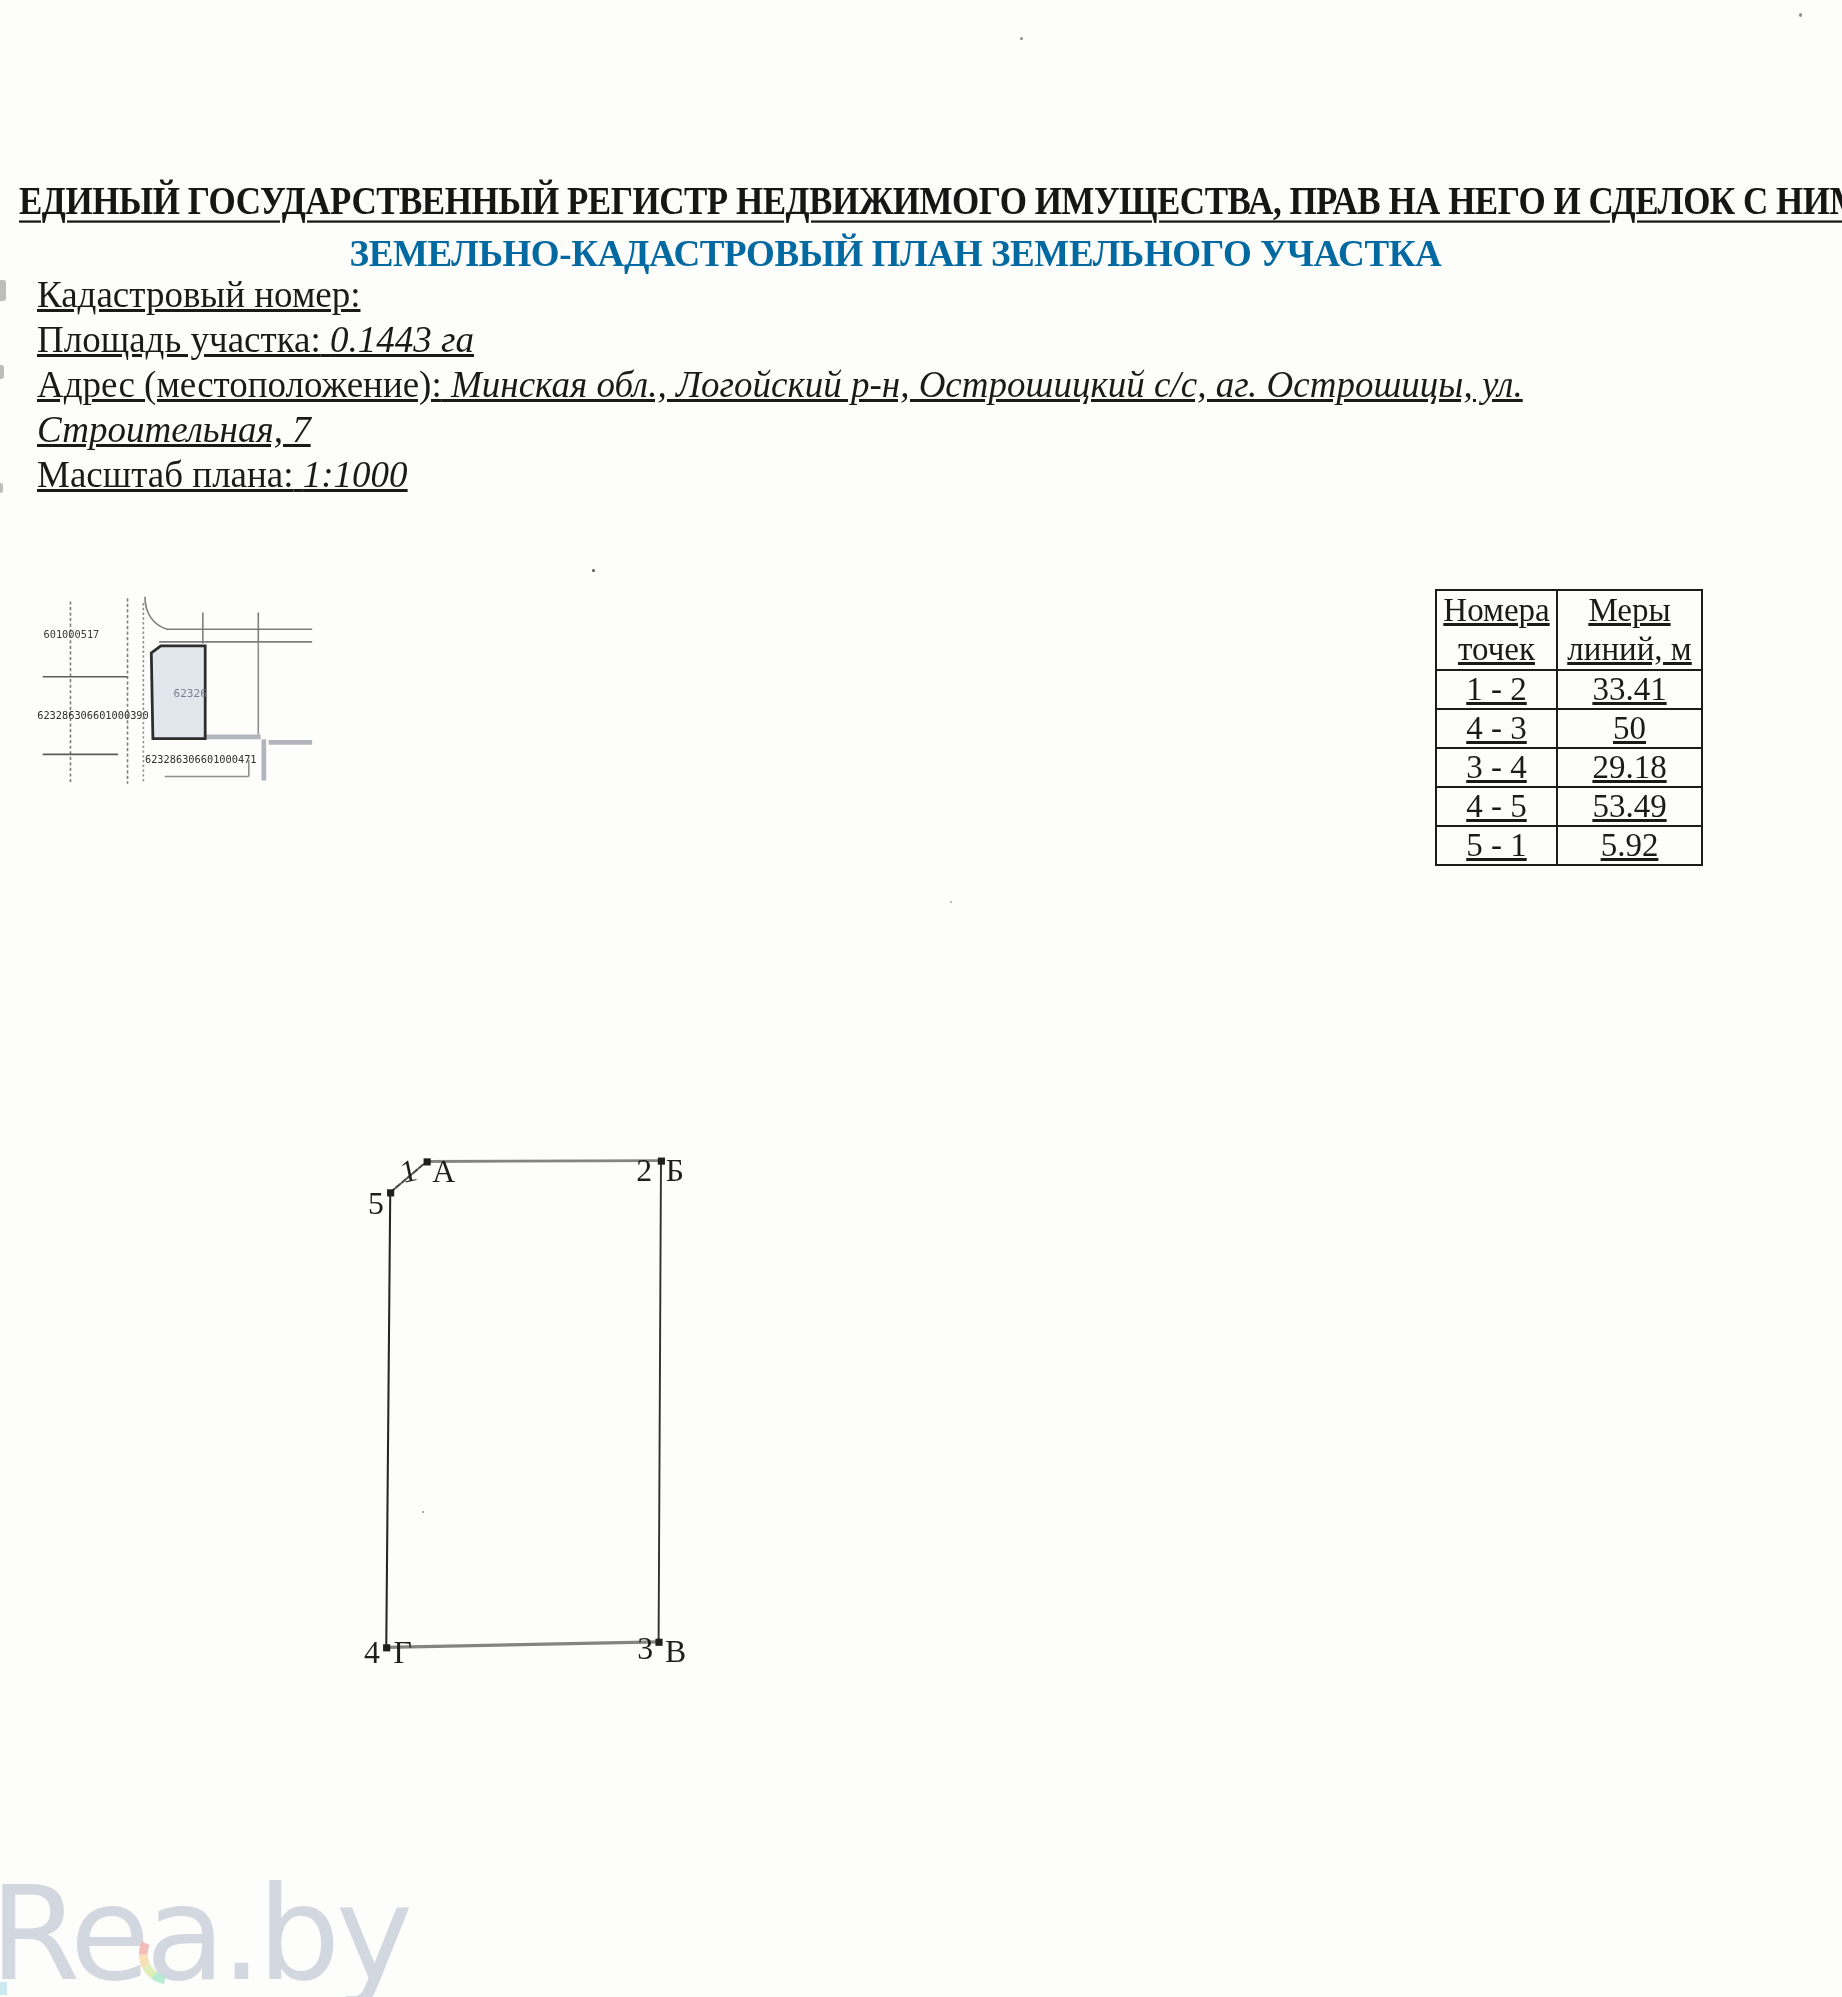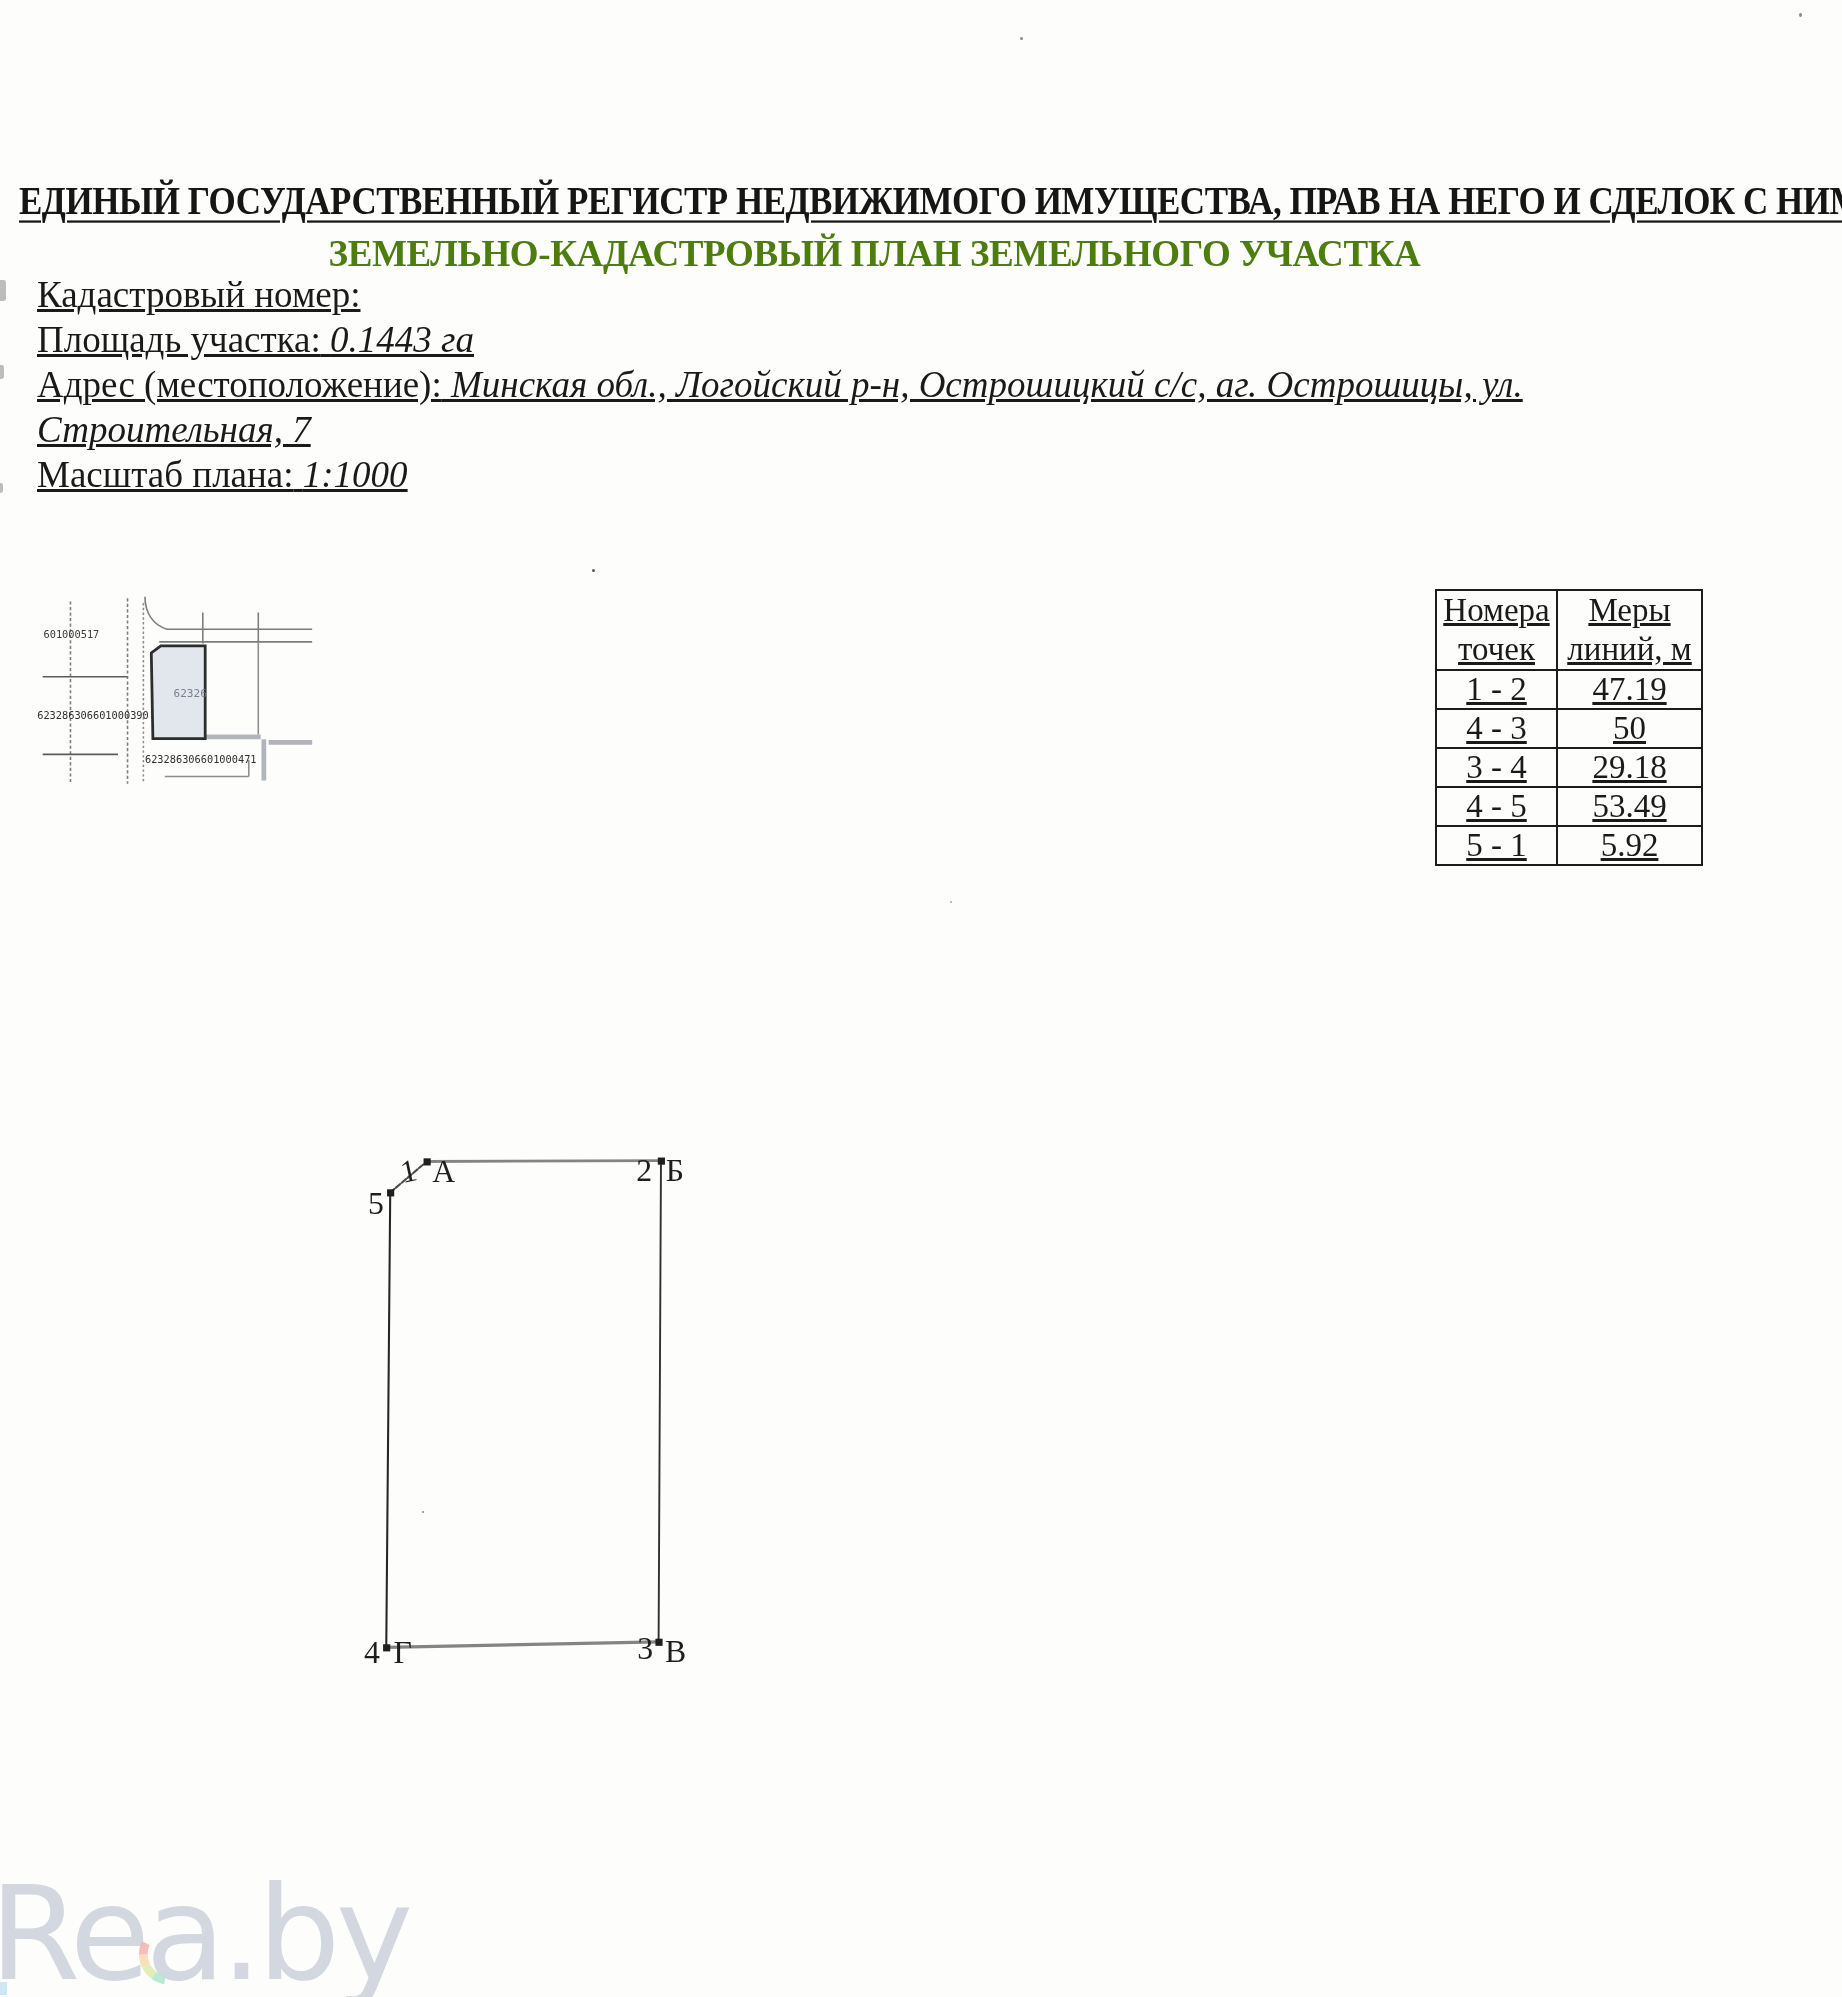--- a/index.html
+++ b/index.html
@@ -27,27 +27,27 @@
     letter-spacing:-0.5px;
     text-decoration:underline;
     text-decoration-thickness:2.4px;
     text-underline-offset:6.4px;
     transform:scaleY(1.12);
     transform-origin:left top;
     color:#161616;
   }
   .plan-title{
     position:absolute;
-    left:16px; top:232px;
+    left:37px; top:232px;
     width:1717px;
     text-align:center;
     font-size:37px;
     font-weight:bold;
     letter-spacing:-0.4px;
-    color:#4d7c0f;
+    color:#0369a1;
   }
   
   .fields{
     position:absolute;
     left:37px; top:272px;
     width:1636px;
     font-size:37px;
     line-height:45px;
   }
   .field{margin:0;text-decoration:underline;}
@@ -144,21 +144,21 @@
         </colgroup>
       <thead>
         <tr>
           <th>Номера точек</th>
           <th>Меры линий, м</th>
         </tr>
       </thead>
       <tbody>
         <tr>
           <td>1 - 2</td>
-          <td>47.19</td>
+          <td>33.41</td>
         </tr>
         <tr>
           <td>4 - 3</td>
           <td>50</td>
         </tr>
         <tr>
           <td>3 - 4</td>
           <td>29.18</td>
         </tr>
         <tr>

